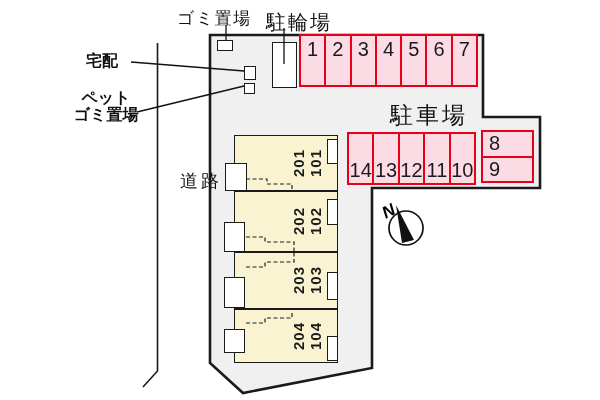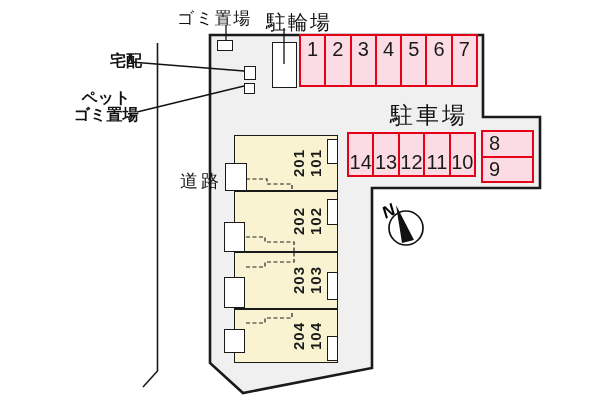--- a/index.html
+++ b/index.html
@@ -38,21 +38,21 @@
   <div class="prow" style="left:299px;top:34px;width:179px;height:53px;grid-template-columns:repeat(7,1fr);">
     <div class="pcell top">1</div>
     <div class="pcell top">2</div>
     <div class="pcell top">3</div>
     <div class="pcell top">4</div>
     <div class="pcell top">5</div>
     <div class="pcell top">6</div>
     <div class="pcell top">7</div>
   </div>
 
-  <div class="prow" style="left:347px;top:132px;width:129px;height:45px;grid-template-columns:repeat(5,1fr);">
+  <div class="prow" style="left:347px;top:132px;width:129px;height:53px;grid-template-columns:repeat(5,1fr);">
     <div class="pcell bottom">14</div>
     <div class="pcell bottom">13</div>
     <div class="pcell bottom">12</div>
     <div class="pcell bottom">11</div>
     <div class="pcell bottom">10</div>
   </div>
 
   <div class="prow" style="left:481px;top:130px;width:53px;height:53px;grid-template-rows:1fr 1fr;">
     <div class="pcell left">8</div>
     <div class="pcell left">9</div>
@@ -110,21 +110,21 @@
     <g>
       <circle cx="406" cy="228" r="17" fill="#ffffff" stroke="#111" stroke-width="1.7"></circle>
       <polygon points="396,205 402,243 414,240" fill="#111"></polygon>
       <text x="382" y="216" transform="rotate(-28 390 210)" font-size="17" font-weight="bold" font-style="italic">N</text>
     </g>
   </svg>
 
   <div class="abs jp" style="left:177px;top:7px;font-size:17px;">ゴミ置場</div>
   <div class="abs jp" style="left:266px;top:9px;font-size:20px;letter-spacing:2px;">駐輪場</div>
 
-  <div class="abs lbl-2line" style="left:84px;top:52px;width:84px;">
+  <div class="abs lbl-2line" style="left:60px;top:52px;width:84px;">
     <div>宅配</div>
   </div>
   <div class="abs lbl-2line" style="left:62px;top:89px;width:88px;">
     <div>ペット</div>
     <div>ゴミ置場</div>
   </div>
 
   <div class="abs jp" style="left:161px;top:169px;font-size:18px;letter-spacing:3px;margin-left:19px;">道路</div>
   <div class="abs jp" style="left:390px;top:100px;font-size:23px;letter-spacing:3px;">駐車場</div>
 

